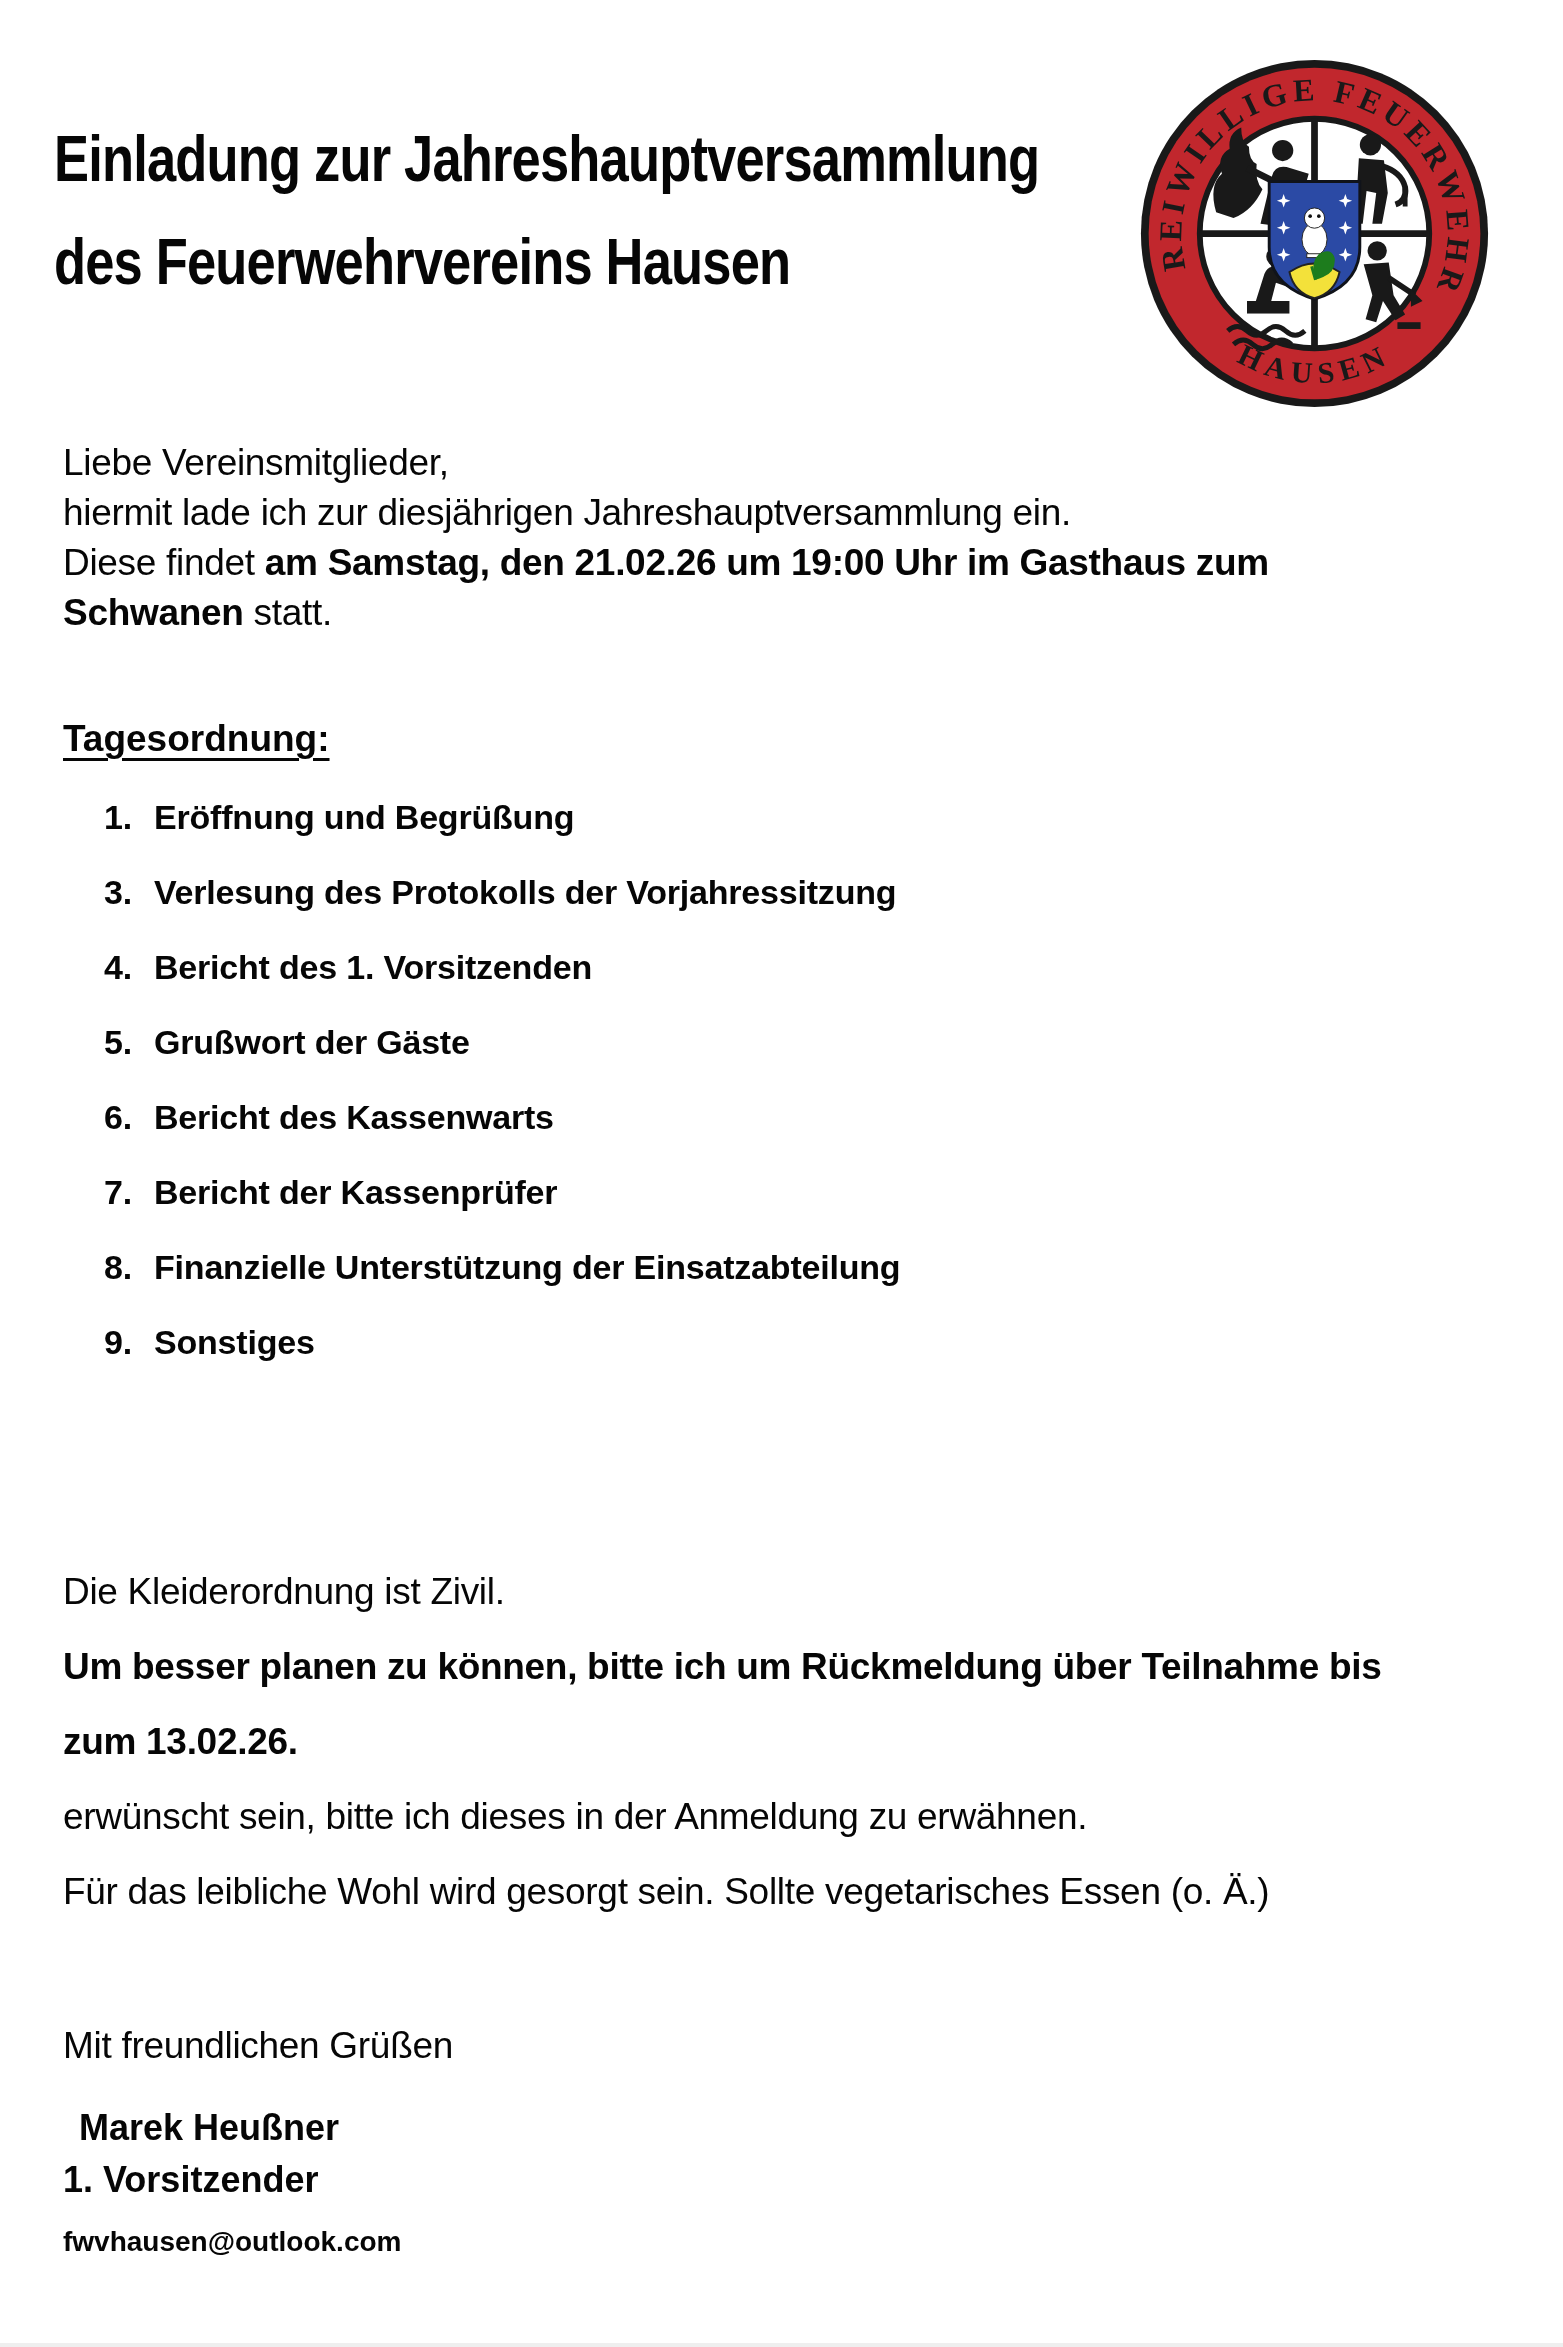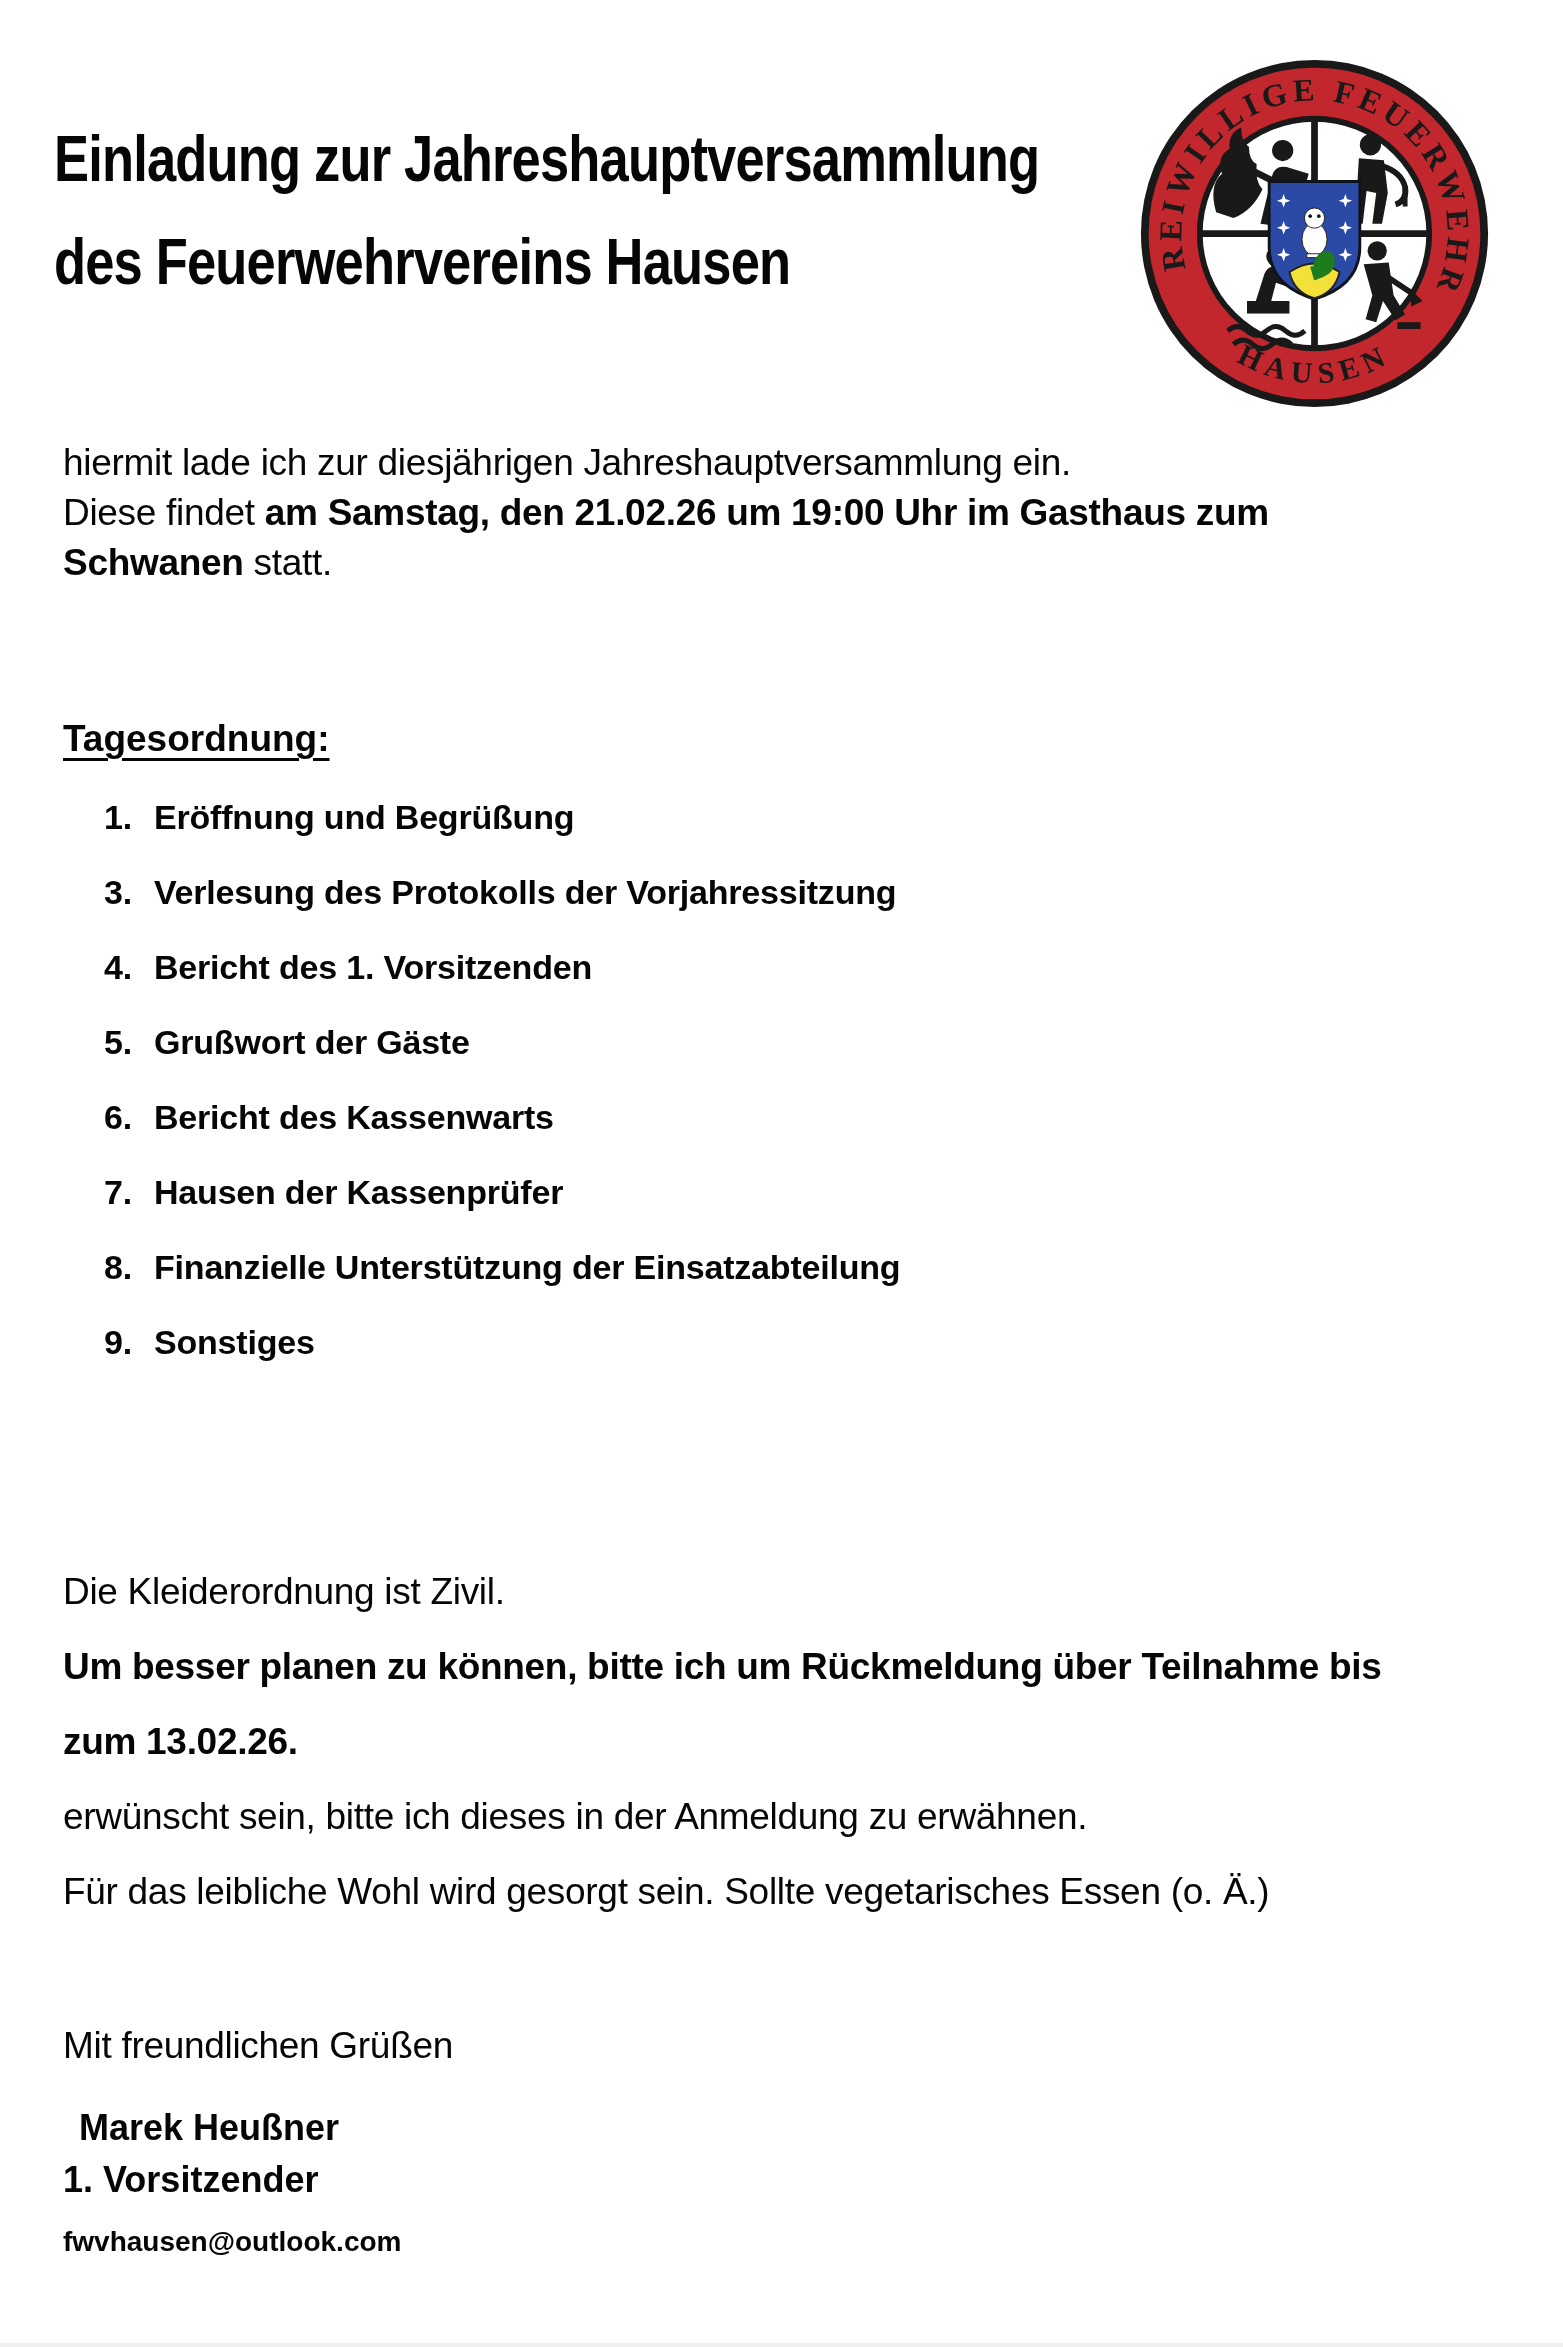--- a/index.html
+++ b/index.html
@@ -124,34 +124,35 @@
     </defs>
     <text class="ring-text ring-text-top">
       <textPath href="#arc-top" startOffset="50%" text-anchor="middle">FREIWILLIGE FEUERWEHR</textPath>
     </text>
     <text class="ring-text ring-text-bottom">
       <textPath href="#arc-bottom" startOffset="50%" text-anchor="middle">HAUSEN</textPath>
     </text>
   </svg>
 
   <div class="abs intro" style="left:63px; top:438px;">
+      <div class="tline"><span>Liebe Vereinsmitglieder,</span></div>
       <div class="tline"><span>hiermit lade ich zur diesjährigen Jahreshauptversammlung ein.</span></div>
       <div class="tline"><span>Diese findet </span><span class="b">am Samstag, den 21.02.26 um 19:00 Uhr im Gasthaus zum</span></div>
       <div class="tline"><span class="b">Schwanen</span><span> statt.</span></div>
     </div>
 
   <div class="abs heading" style="left:63px; top:720px;">Tagesordnung:</div>
 
   <div class="abs agenda" style="left:104px; top:780px;">
       <div class="agenda-row"><span class="num">1.</span><span>Eröffnung und Begrüßung</span></div>
       <div class="agenda-row"><span class="num">3.</span><span>Verlesung des Protokolls der Vorjahressitzung</span></div>
       <div class="agenda-row"><span class="num">4.</span><span>Bericht des 1. Vorsitzenden</span></div>
       <div class="agenda-row"><span class="num">5.</span><span>Grußwort der Gäste</span></div>
       <div class="agenda-row"><span class="num">6.</span><span>Bericht des Kassenwarts</span></div>
-      <div class="agenda-row"><span class="num">7.</span><span>Hausen der Kassenprüfer</span></div>
+      <div class="agenda-row"><span class="num">7.</span><span>Bericht der Kassenprüfer</span></div>
       <div class="agenda-row"><span class="num">8.</span><span>Finanzielle Unterstützung der Einsatzabteilung</span></div>
       <div class="agenda-row"><span class="num">9.</span><span>Sonstiges</span></div>
     </div>
 
   <div class="abs body2" style="left:63px; top:1554px;">
       <div class="tline"><span>Die Kleiderordnung ist Zivil.</span></div>
       <div class="tline"><span class="b">Um besser planen zu können, bitte ich um Rückmeldung über Teilnahme bis</span></div>
       <div class="tline"><span class="b">zum 13.02.26.</span></div>
       <div class="tline"><span>erwünscht sein, bitte ich dieses in der Anmeldung zu erwähnen.</span></div>
       <div class="tline"><span>Für das leibliche Wohl wird gesorgt sein. Sollte vegetarisches Essen (o. Ä.)</span></div>

